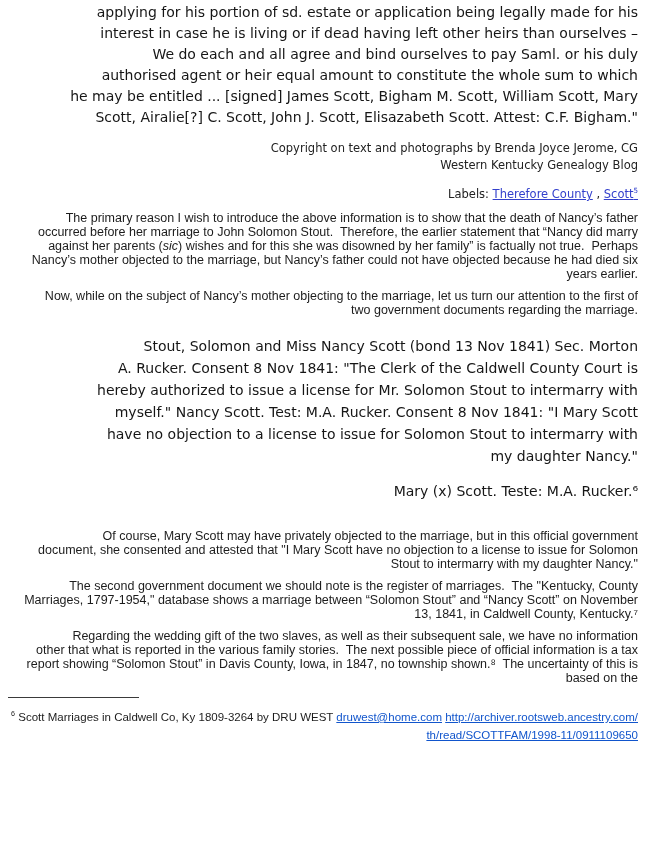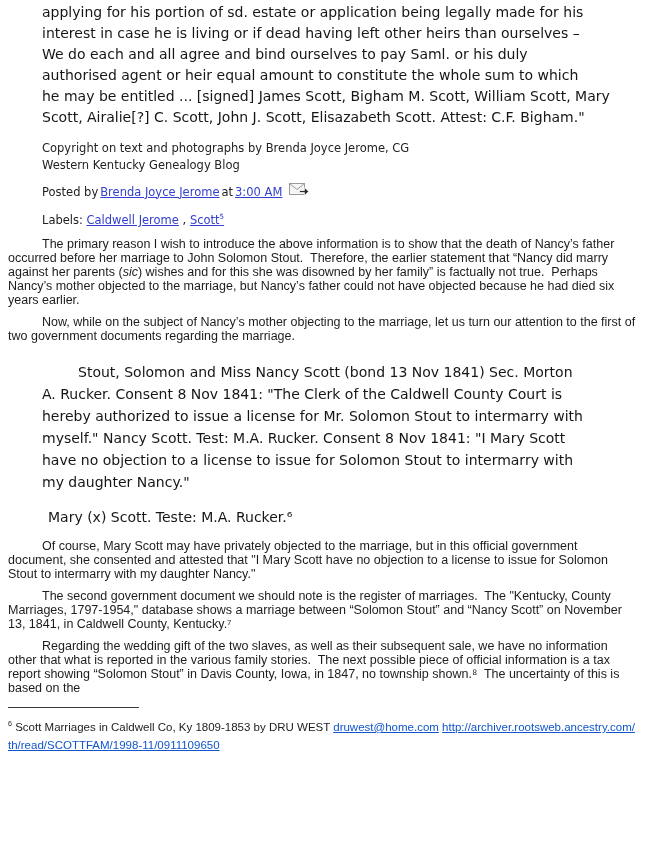--- a/index.html
+++ b/index.html
@@ -1,18 +1,18 @@
 <!DOCTYPE html>
 <html><head>
 <meta charset="utf-8">
 <style>
   html,body{margin:0;padding:0;background:#ffffff;}
   body{width:648px;height:857px;overflow:hidden;}
   .page{position:relative;width:648px;height:624px;background:#fff;
-        padding:2px 10px 0 8px;box-sizing:border-box;color:#1f1f1f;}
+        padding:2px 10px 0 8px;box-sizing:border-box;color:#1f1f1f;text-align:right;}
 
   
   .quote-block{font-family:"DejaVu Sans",sans-serif;color:#161616;}
   .quote1{margin-left:34px;font-size:14px;line-height:21px;margin-bottom:10px;}
   .quote2{margin-left:34px;font-size:14px;line-height:22px;margin-top:18px;}
   .quote2 .qline:first-child{text-indent:36px;}
   .attestation{margin-left:40px;font-size:14px;line-height:20px;
                font-family:"DejaVu Sans",sans-serif;color:#161616;margin-top:14px;}
 
   .blog-meta{margin-left:34px;font-family:"DejaVu Sans",sans-serif;
@@ -26,21 +26,21 @@
   .lnk-blue{color:#1155CC;}
 
   .email-icon{display:inline-block;margin-left:5px;vertical-align:middle;}
 
   
   .para{font-family:"Liberation Sans",sans-serif;font-size:12.5px;line-height:14px;
         text-indent:34px;margin:0 0 8px 0;white-space:pre-wrap;color:#1c1c1c;}
   .p1-top{margin-top:9px;}
   .sic{font-style:italic;}
 
-  .after-attest{margin-top:12px;}
+  .after-attest{margin-top:28px;}
 
   
   .fn-sep{border:none;border-top:1px solid #3a3a3a;width:131px;margin:12px 0 10px 0;}
   .footnote{font-family:"Liberation Sans",sans-serif;font-size:11.5px;line-height:18px;
             margin:0 0 9px 0;white-space:pre-wrap;color:#1c1c1c;}
   .footnote a{word-break:break-all;}
   sup{font-size:0.62em;line-height:0;}
 </style>
 </head>
 <body>
@@ -54,37 +54,24 @@
     <div class="qline">authorised agent or heir equal amount to constitute the whole sum to which</div>
     <div class="qline">he may be entitled ... [signed] James Scott, Bigham M. Scott, William Scott, Mary</div>
     <div class="qline">Scott, Airalie[?] C. Scott, John J. Scott, Elisazabeth Scott. Attest: C.F. Bigham."</div>
   </div>
 
   <div class="blog-meta copyright-block">
     <div>Copyright on text and photographs by Brenda Joyce Jerome, CG</div>
     <div>Western Kentucky Genealogy Blog</div>
   </div>
 
-  <div class="blog-meta posted-line">
-    <span>Posted by </span>
-    <span class="lnk lnk-indigo">Brenda Joyce Jerome </span>
-    <span>at </span>
-    <span class="lnk lnk-indigo">3:00 AM</span>
-    <span class="email-icon">
-      <svg width="20" height="13" viewBox="0 0 20 13">
-        <rect x="0.5" y="0.5" width="15" height="11" fill="#f6f6f6" stroke="#9a9a9a"></rect>
-        <path d="M0.5 0.5 L8 6.5 L15.5 0.5" fill="none" stroke="#9a9a9a"></path>
-        <path d="M10.5 7.5 h5 v-3 l4.2 4 -4.2 4 v-3 h-5 z" fill="#2e2e2e" stroke="#fff" stroke-width="0.7"></path>
-      </svg>
-    </span>
-  </div>
 
   <div class="blog-meta labels-line">
     <span>Labels: </span>
-    <span class="lnk lnk-indigo">Caldwell Jerome</span>
+    <span class="lnk lnk-indigo">Therefore County</span>
     <span>, </span>
     <span class="lnk lnk-indigo"><span>Scott</span><sup>5</sup></span>
   </div>
 
   <p class="para p1-top"><span>The primary reason I wish to introduce the above information is to show that the death of Nancy’s father occurred before her marriage to John Solomon Stout.  Therefore, the earlier statement that “Nancy did marry against her parents (</span><span class="sic">sic</span><span>) wishes and for this she was disowned by her family” is factually not true.  Perhaps Nancy’s mother objected to the marriage, but Nancy’s father could not have objected because he had died six years earlier.</span></p>
 
   <p class="para">Now, while on the subject of Nancy’s mother objecting to the marriage, let us turn our attention to the first of two government documents regarding the marriage.</p>
 
   <div class="quote-block quote2">
     <div class="qline">Stout, Solomon and Miss Nancy Scott (bond 13 Nov 1841) Sec. Morton</div>
@@ -98,15 +85,15 @@
 
   <p class="para after-attest">Of course, Mary Scott may have privately objected to the marriage, but in this official government document, she consented and attested that "I Mary Scott have no objection to a license to issue for Solomon Stout to intermarry with my daughter Nancy."</p>
 
   <p class="para">The second government document we should note is the register of marriages.  The "Kentucky, County Marriages, 1797-1954," database shows a marriage between “Solomon Stout” and “Nancy Scott” on November 13, 1841, in Caldwell County, Kentucky.⁷</p>
 
   <p class="para">Regarding the wedding gift of the two slaves, as well as their subsequent sale, we have no information other that what is reported in the various family stories.  The next possible piece of official information is a tax report showing “Solomon Stout” in Davis County, Iowa, in 1847, no township shown.⁸  The uncertainty of this is based on the</p>
 
   <hr class="fn-sep">
 
 
-  <p class="footnote"><sup>6</sup><span> Scott Marriages in Caldwell Co, Ky 1809-1853 by DRU WEST </span><a class="lnk-blue">druwest@home.com</a><span> </span><a class="lnk-blue">http://archiver.rootsweb.ancestry.com/th/read/SCOTTFAM/1998-11/0911109650</a></p>
+  <p class="footnote"><sup>6</sup><span> Scott Marriages in Caldwell Co, Ky 1809-3264 by DRU WEST </span><a class="lnk-blue">druwest@home.com</a><span> </span><a class="lnk-blue">http://archiver.rootsweb.ancestry.com/th/read/SCOTTFAM/1998-11/0911109650</a></p>
 
 </div>
 
 </body></html>

